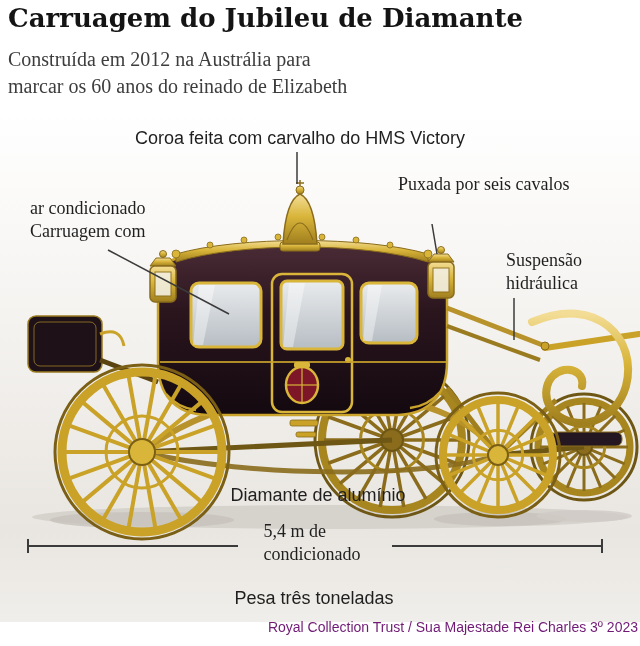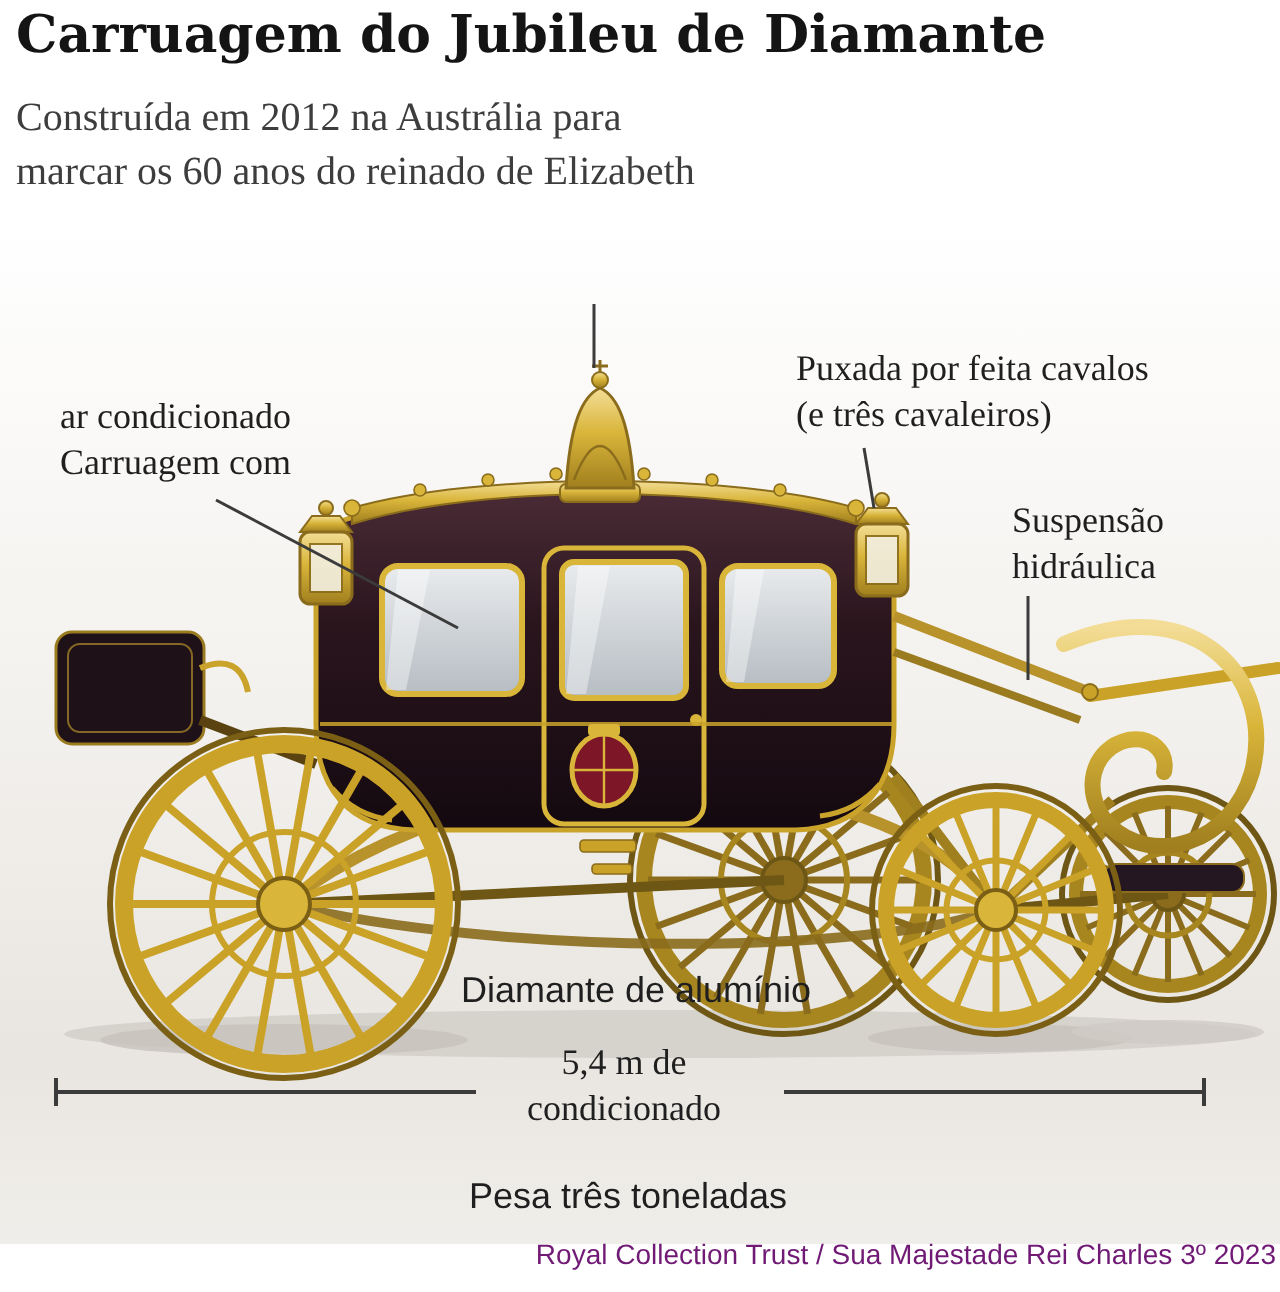--- a/index.html
+++ b/index.html
@@ -10,21 +10,21 @@
   .title{position:absolute;left:8px;top:2px;width:620px;
          font-family:"DejaVu Serif","Liberation Serif",serif;font-weight:700;
          font-size:26px;line-height:1.25;color:#141414;}
   .subtitle{position:absolute;left:8px;top:46px;font-size:20px;line-height:1.33;color:#3d3d3d;}
   .label{position:absolute;font-size:18px;line-height:1.28;color:#1f1f1f;}
   .lbl-crown{left:300px;top:127px;transform:translateX(-50%);white-space:nowrap;}
   .lbl-ac{left:30px;top:197px;}
   .lbl-horses{left:398px;top:173px;}
   .lbl-susp{left:506px;top:249px;}
   .lbl-chassis{left:318px;top:484px;transform:translateX(-50%);white-space:nowrap;}
-  .lbl-length{left:312px;top:520px;transform:translateX(-50%);text-align:center;}
+  .lbl-length{left:312px;top:520px;transform:translateX(-50%);}
   .lbl-weight{left:302px;top:587px;transform:translateX(-50%);white-space:nowrap;margin-left:12px;}
   .credit{position:absolute;right:2px;top:619px;font-size:14px;color:#701a75;white-space:nowrap;}
   .lines-svg{position:absolute;left:0;top:0;width:640px;height:646px;pointer-events:none;}
   .coach-svg{position:absolute;left:0;top:148px;width:640px;height:475px;}
   .ln{white-space:nowrap;font-family:Liberation Serif, serif;}
 </style>
 </head>
 <body>
 
 <div class="page">
@@ -220,29 +220,29 @@
     <line x1="602" y1="539" x2="602" y2="553" stroke="#3b3b3b" stroke-width="2"></line>
   </svg>
 
   <h1 class="title" style="margin:0;">Carruagem do Jubileu de Diamante</h1>
 
   <div class="subtitle">
     <div class="ln">Construída em 2012 na Austrália para</div>
     <div class="ln">marcar os 60 anos do reinado de Elizabeth</div>
   </div>
 
+  <div class="label lbl-crown">Coroa feita com carvalho do HMS Victory</div>
 
   <div class="label lbl-ac">
     <div class="ln">ar condicionado</div>
     <div class="ln">Carruagem com</div>
   </div>
 
   <div class="label lbl-horses">
-    <div class="ln">Puxada por feita cavalos</div>
-    <div class="ln">(e três cavaleiros)</div>
+    <div class="ln">Puxada por seis cavalos</div>
   </div>
 
   <div class="label lbl-susp">
     <div class="ln">Suspensão</div>
     <div class="ln">hidráulica</div>
   </div>
 
   <div class="label lbl-chassis">Diamante de alumínio</div>
 
   <div class="label lbl-length">

